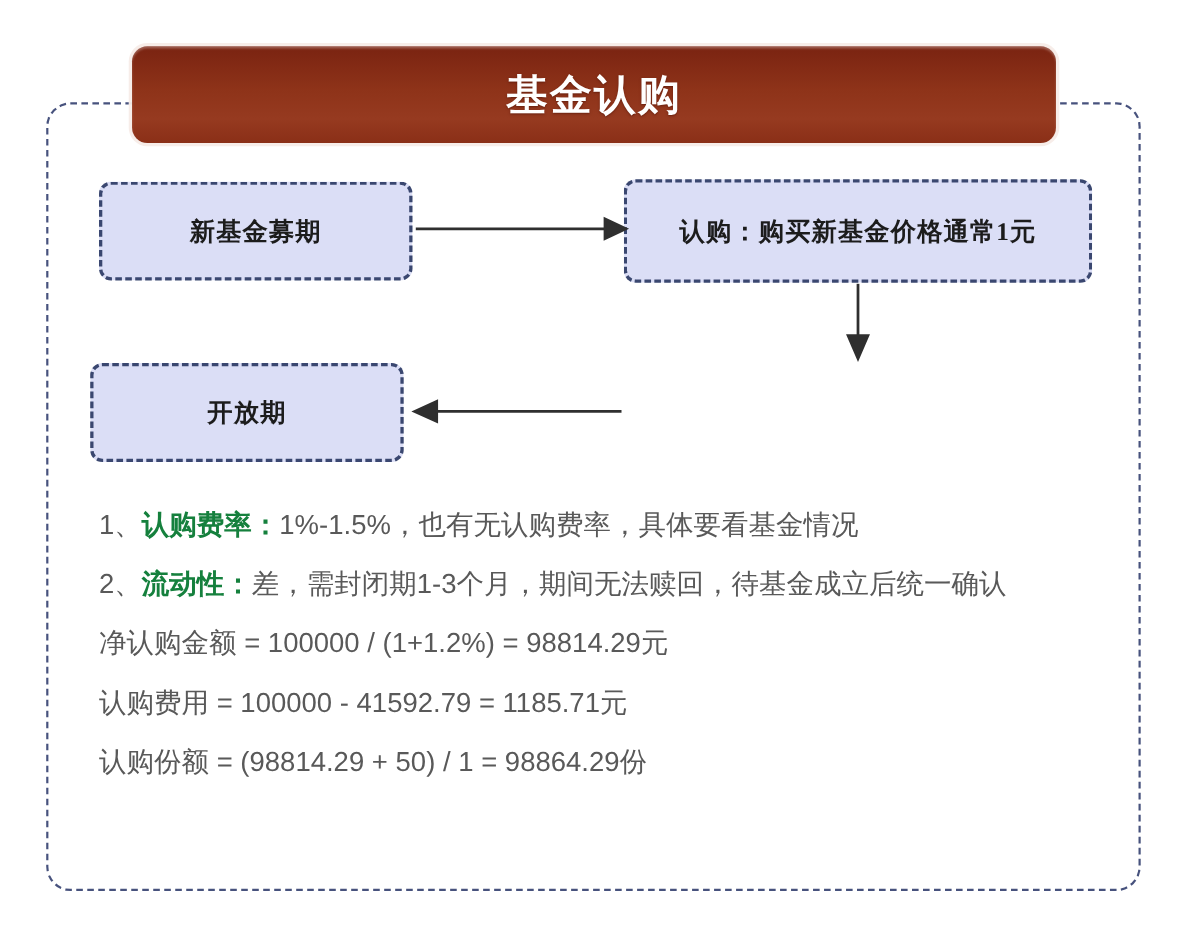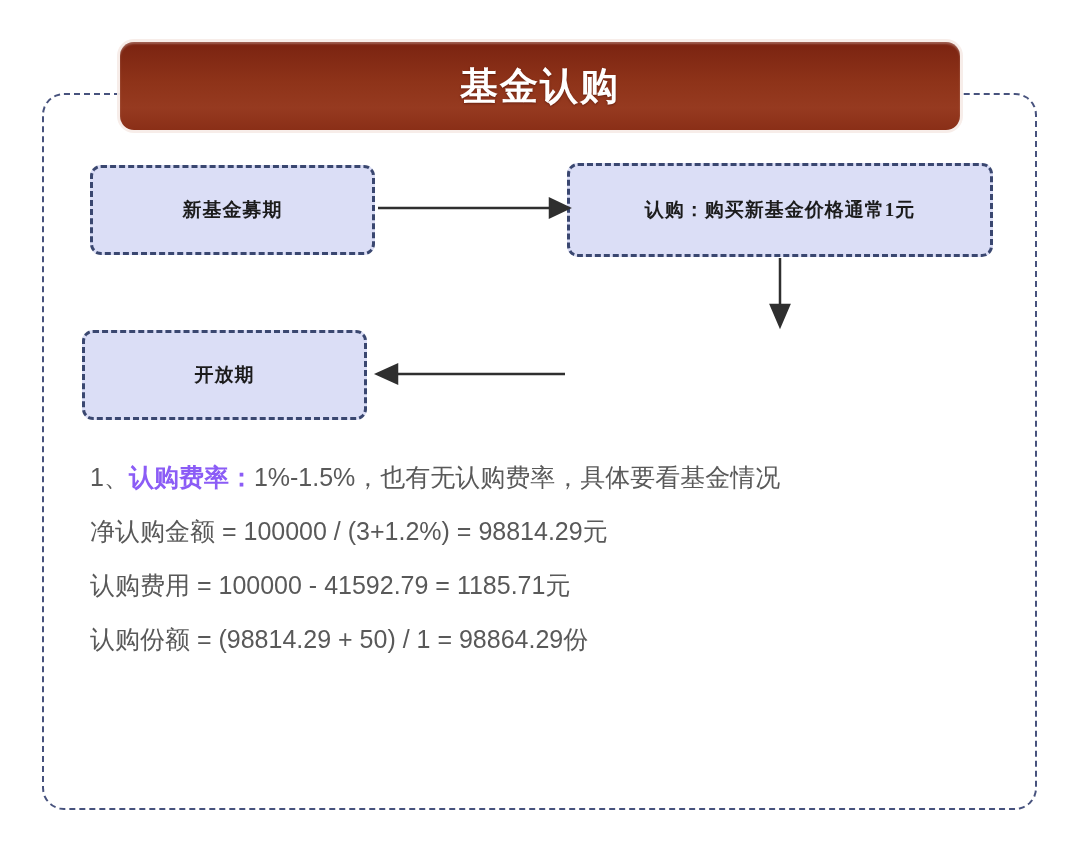--- a/index.html
+++ b/index.html
@@ -52,21 +52,21 @@
     border: 3px dashed #3a4770;
     border-radius: 11px;
     display: flex;
     align-items: center;
     justify-content: center;
     box-sizing: border-box;
   }
   .flow-box .flow-label {
     font-family: "Liberation Serif", "DejaVu Serif", serif;
     font-weight: bold;
-    font-size: 19px;
+    font-size: 23px;
     color: #1c1c1c;
     letter-spacing: 1px;
     white-space: nowrap;
   }
   .box-raise   { left: 90px;  top: 165px; width: 285px; height: 90px; }
   .box-sub     { left: 567px; top: 163px; width: 426px; height: 94px; }
   .box-open    { left: 82px;  top: 330px; width: 285px; height: 90px; }
   .box-closed  { left: 567px; top: 327px; width: 426px; height: 93px; }
   .arrows-svg {
     position: absolute;
@@ -84,21 +84,21 @@
   }
   .note-line {
     margin: 0 0 23px 0;
     font-size: 25px;
     line-height: 31px;
     color: #595959;
     white-space: nowrap;
   }
   .note-line .bold-seg {
     font-weight: bold;
-    color: #8b5cf6;
+    color: #15803d;
   }
 </style>
 </head>
 <body>
 
 <div class="canvas">
 
   <div class="outer-frame"></div>
 
   <div class="header-banner">
@@ -128,22 +128,23 @@
       <polygon points="771,305 789,305 780,326"></polygon>
 
       <line x1="565" y1="374" x2="396" y2="374"></line>
       <polygon points="397,365 397,383 377,374"></polygon>
     </g>
   </svg>
 
   <div class="notes">
     <p class="note-line"><span>1、</span><span class="bold-seg">认购费率：</span><span>1%-1.5%，也有无认购费率，具体要看基金情况</span></p>
 
+    <p class="note-line"><span>2、</span><span class="bold-seg">流动性：</span><span>差，需封闭期1-3个月，期间无法赎回，待基金成立后统一确认</span></p>
 
 
-    <p class="note-line"><span>净认购金额 = 100000 / (3+1.2%) = 98814.29元</span></p>
+    <p class="note-line"><span>净认购金额 = 100000 / (1+1.2%) = 98814.29元</span></p>
 
     <p class="note-line"><span>认购费用 = 100000 - 41592.79 = 1185.71元</span></p>
 
     <p class="note-line"><span>认购份额 = (98814.29 + 50) / 1 = 98864.29份</span></p>
   </div>
 
 </div>
 
 </body></html>

